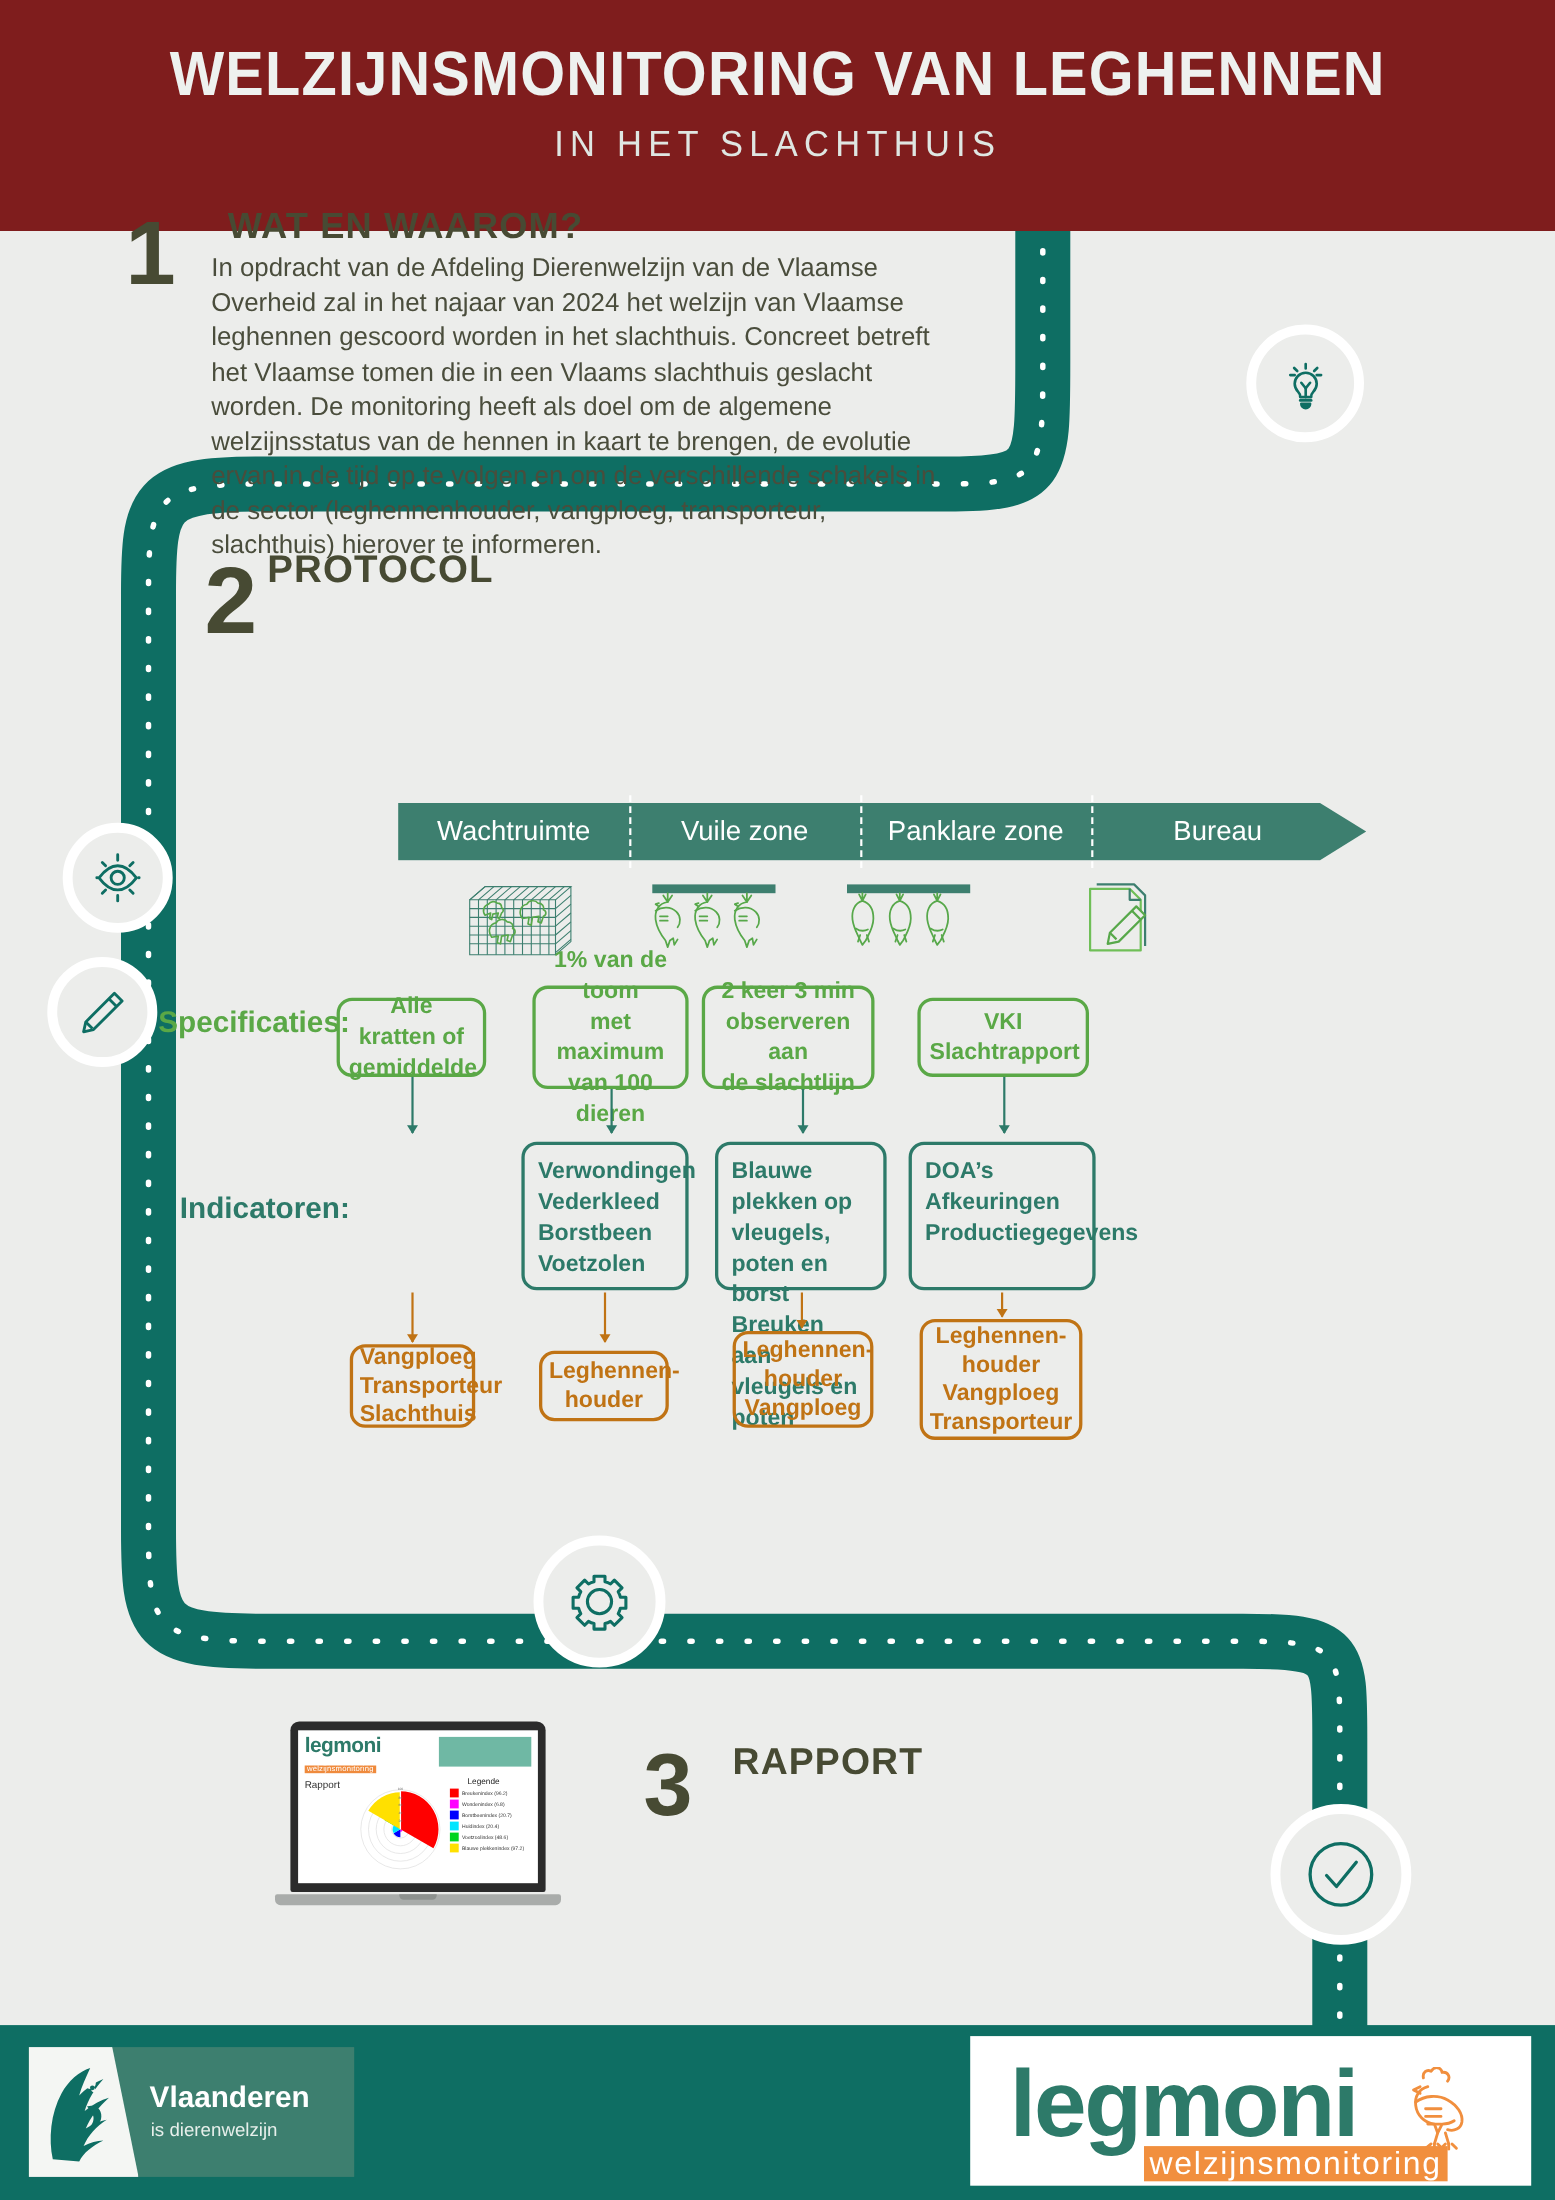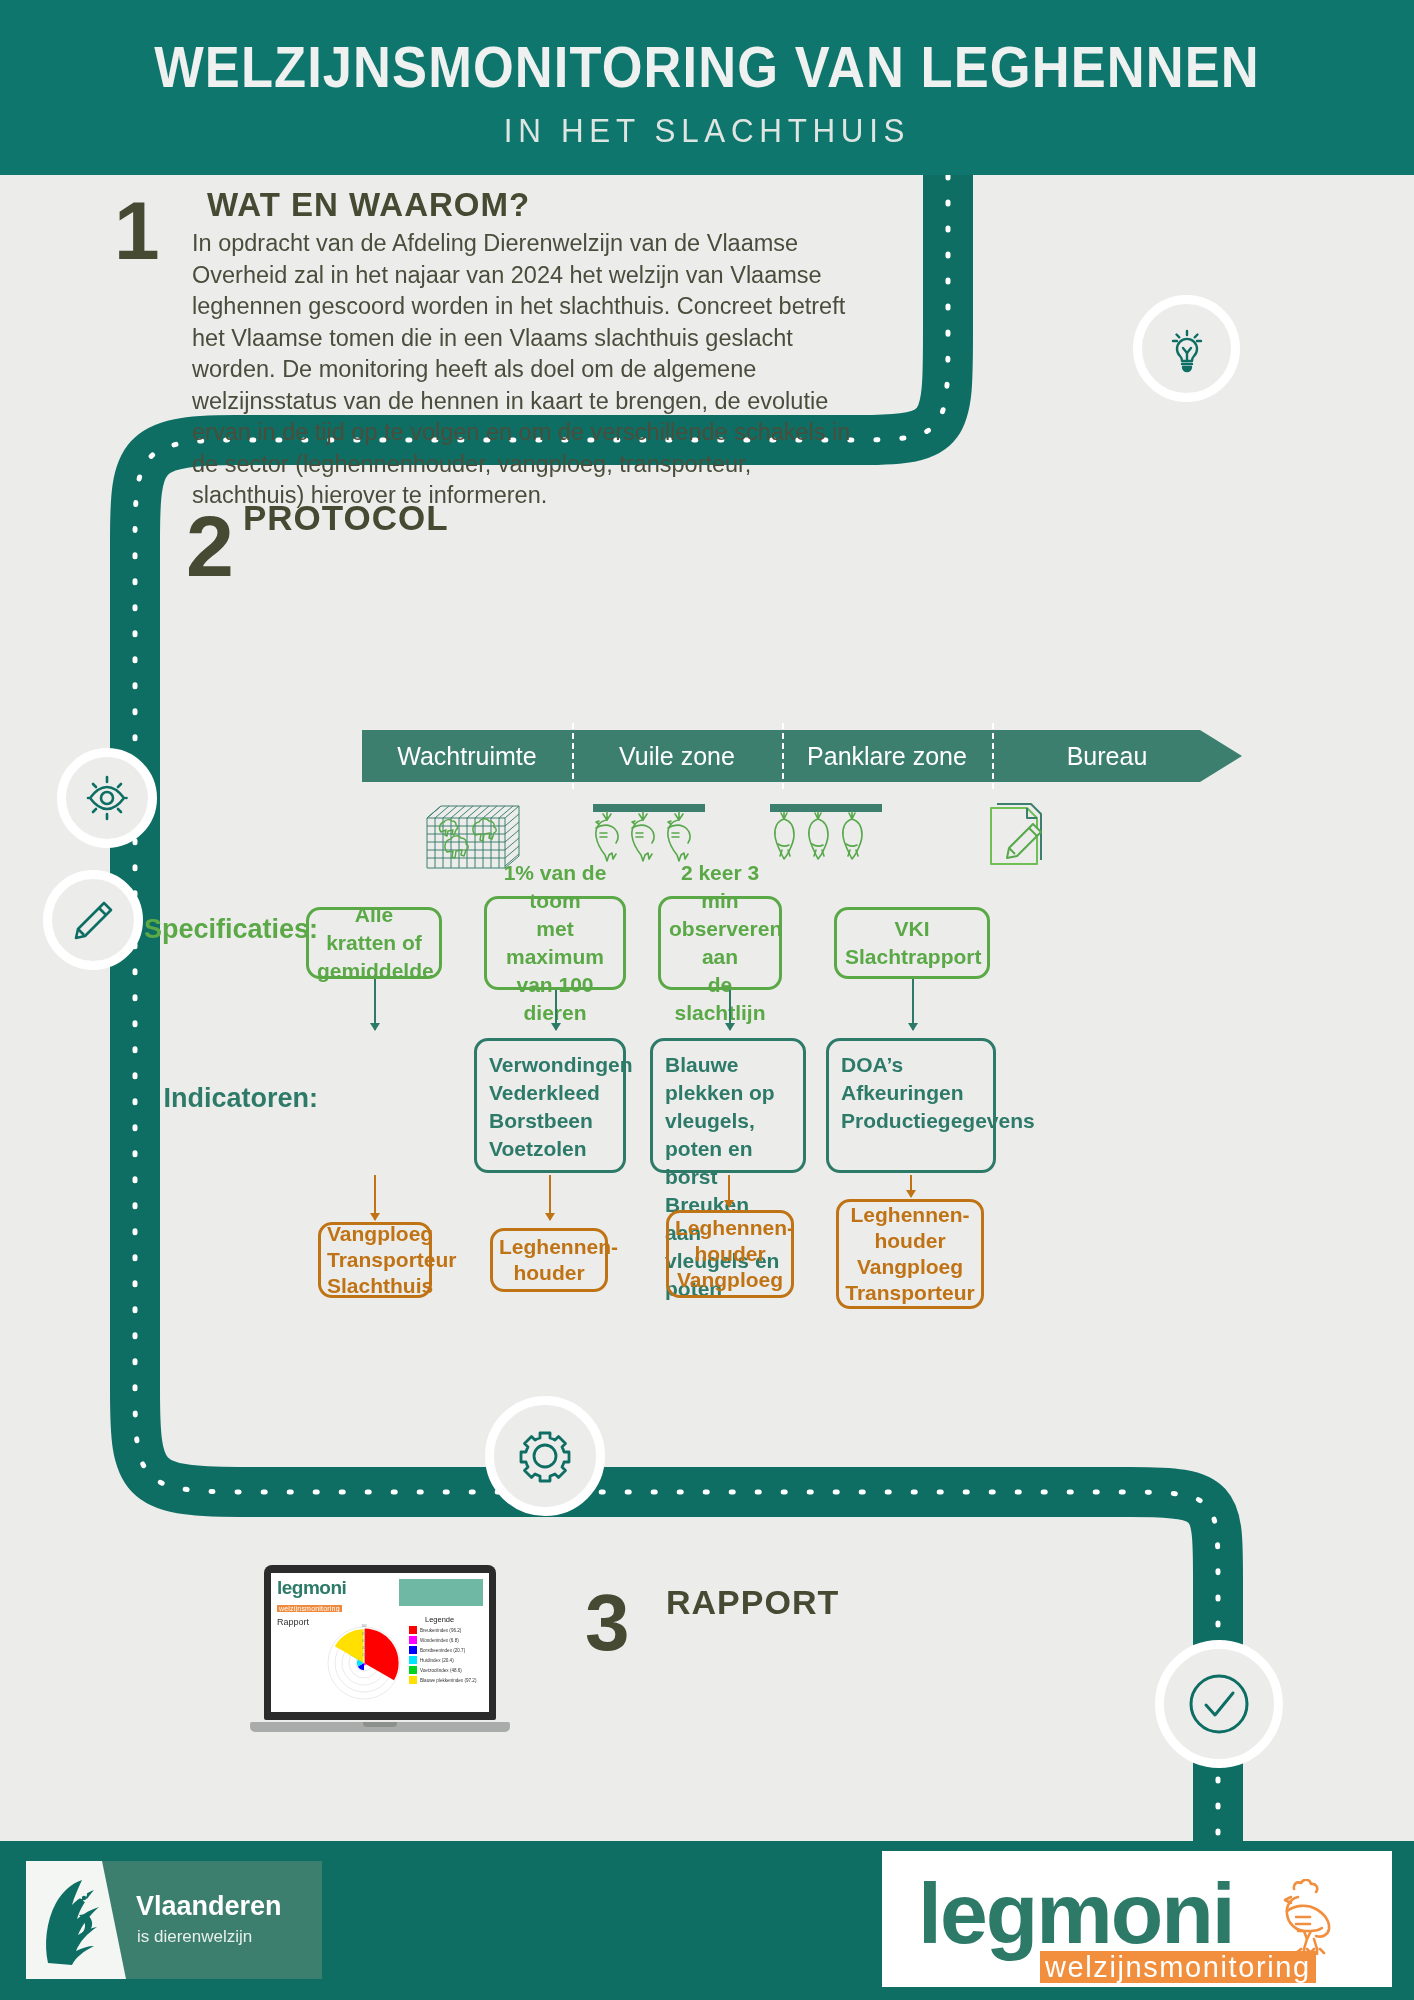--- a/index.html
+++ b/index.html
@@ -7,22 +7,22 @@
   body {
     font-family: "Liberation Sans", sans-serif;
     background: #ecedeb;
     position: relative;
     overflow: hidden;
   }
   #page { position: relative; width: 1414px; height: 2000px; }
 
   
   .header {
-    position: absolute; left: 0; top: 0; width: 1414px; height: 175px;
-    background: #0f766e;
+    position: absolute; left: 0; top: 0; width: 1414px; height: 210px;
+    background: #7f1d1d;
   }
   .header-title {
     position: absolute; left: 0; top: 34px; width: 1414px;
     text-align: center;
     color: #eef1ef;
     font-family: "Liberation Sans Narrow", "Liberation Sans", sans-serif;
     font-weight: 700;
     font-size: 57px;
     letter-spacing: 1.2px;
     transform: scaleX(0.92);
@@ -410,21 +410,21 @@
 
   <div class="box box-spec" style="left:306px; top:907px; width:136px; height:72px;">
     <span>Alle kratten of</span>
     <span>gemiddelde</span>
   </div>
   <div class="box box-spec" style="left:484px; top:896px; width:142px; height:94px;">
     <span>1% van de toom</span>
     <span>met maximum</span>
     <span>van 100 dieren</span>
   </div>
-  <div class="box box-spec" style="left:658px; top:896px; width:124px; height:94px;">
+  <div class="box box-spec" style="left:638px; top:896px; width:157px; height:94px;">
     <span>2 keer 3 min</span>
     <span>observeren aan</span>
     <span>de slachtlijn</span>
   </div>
   <div class="box box-spec" style="left:834px; top:907px; width:156px; height:72px;">
     <span>VKI</span>
     <span>Slachtrapport</span>
   </div>
 
   <div class="conn teal" style="left:374px; top:979px; height:51px;">

